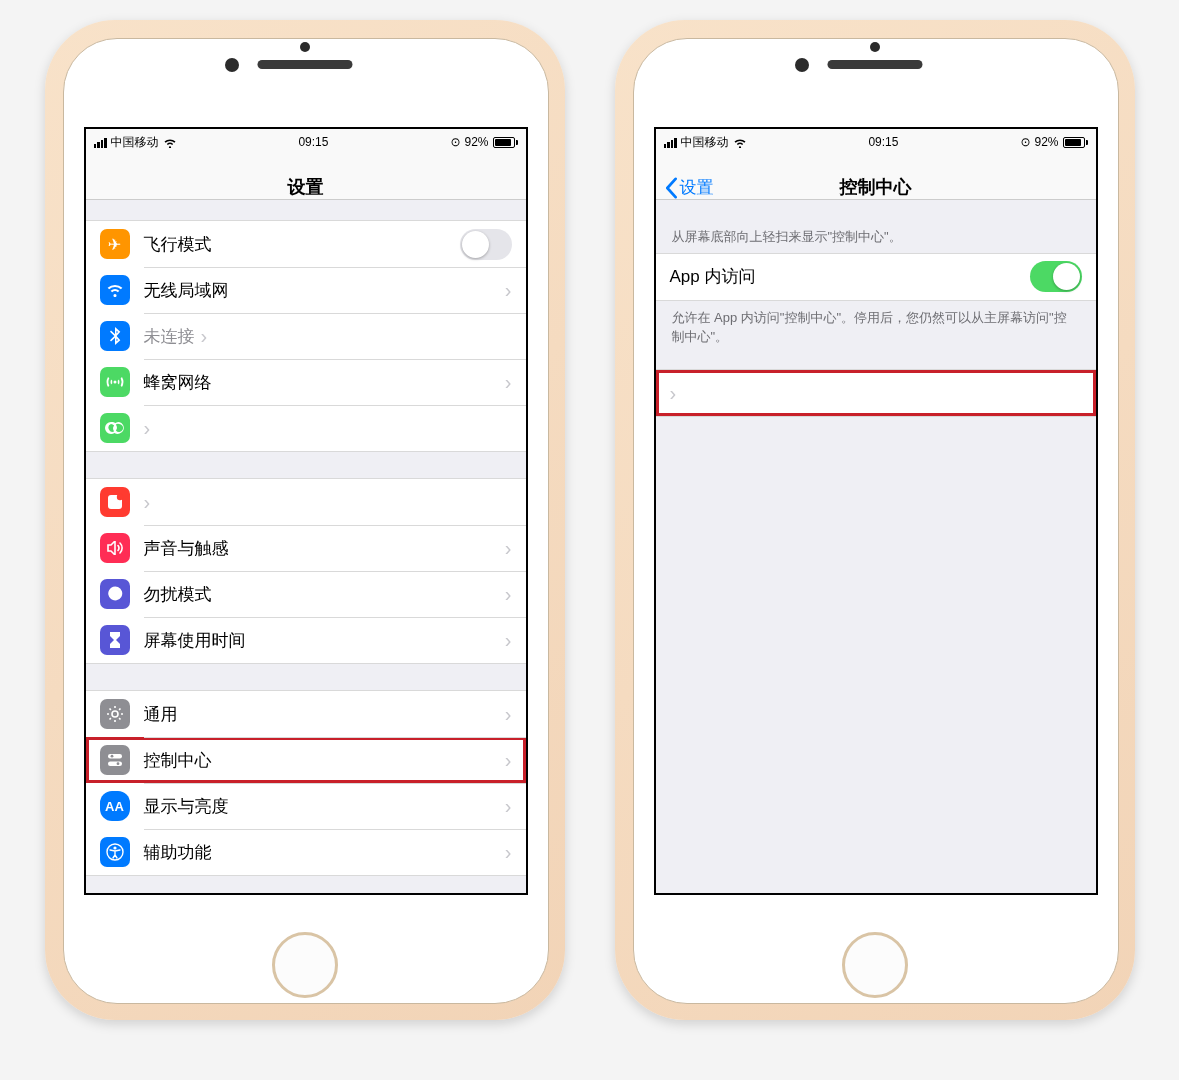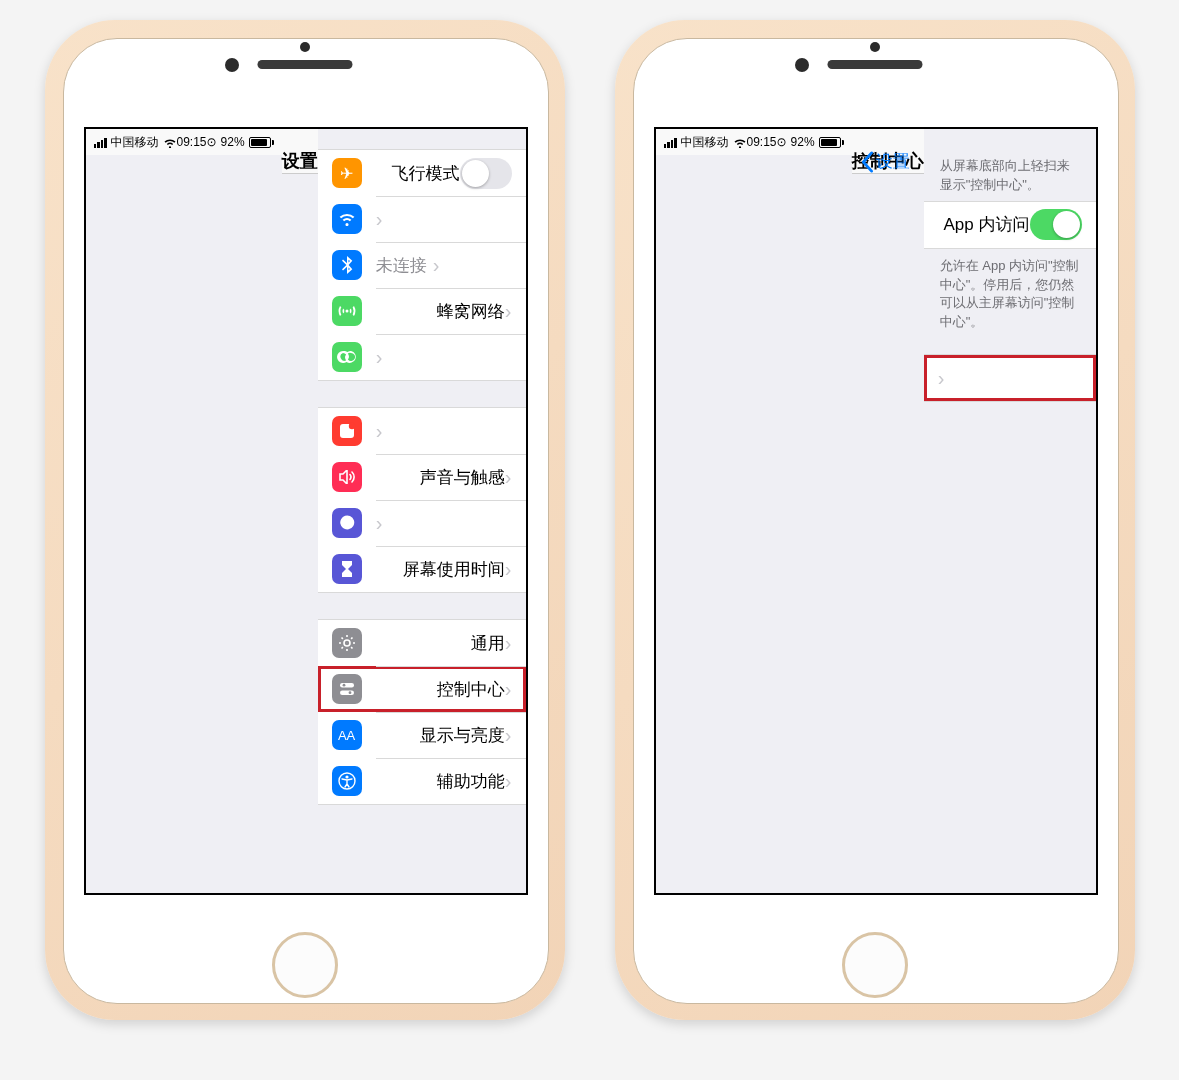--- a/index.html
+++ b/index.html
@@ -82,21 +82,21 @@
 .screen {
   position: absolute;
   top: 88px;
   left: 20px;
   right: 20px;
   bottom: 108px;
   border: 2px solid #000;
   background: #efeff4;
   overflow: hidden;
   display: flex;
-  flex-direction: row;
+  flex-direction: column;
 }
 .status-bar {
   height: 26px;
   background: #f9f9f9;
   display: flex;
   align-items: center;
   justify-content: space-between;
   padding: 0 8px;
   font-size: 12px;
   font-weight: 500;
@@ -161,21 +161,21 @@
   width: 30px;
   height: 30px;
   border-radius: 7px;
   margin-right: 14px;
   display: flex;
   align-items: center;
   justify-content: center;
   flex-shrink: 0;
   color: #fff;
 }
-.row-label { flex: 1; font-size: 17px; color: #000; text-align: right; }
+.row-label { flex: 1; font-size: 17px; color: #000; }
 .row-detail { font-size: 17px; color: #8e8e93; margin-right: 6px; }
 .chevron { color: #c7c7cc; font-size: 20px; line-height: 1; }
 .toggle {
   width: 52px;
   height: 31px;
   border-radius: 16px;
   background: #e5e5ea;
   position: relative;
   transition: background 0.2s;
 }
@@ -257,20 +257,21 @@
             <div class="toggle off">
                 <div class="toggle-knob"></div>
               </div>
           </div>
           <div class="row">
             <div class="row-icon bg-blue">
               <svg width="18" height="14" viewBox="0 0 20 16">
                   <path d="M10 12.5a1.8 1.8 0 100 3.6 1.8 1.8 0 000-3.6zm-5-3.7a8 8 0 0110 0l-1.7 1.7a5.5 5.5 0 00-6.6 0zm-3.4-3.4a12.8 12.8 0 0116.8 0l-1.7 1.7a10.4 10.4 0 00-13.4 0z" fill="#fff"></path>
                 </svg>
             </div>
+            <span class="row-label">无线局域网</span>
             <span class="chevron">›</span>
           </div>
           <div class="row">
             <div class="row-icon bg-blue">
               <svg width="12" height="18" viewBox="0 0 12 18">
                   <path d="M6 0v7.2L2 3.6 1 4.7 5.4 9 1 13.3l1 1.1L6 10.8V18l5.3-4.8L7.6 9l3.7-4.2zm1.5 3.8L9 5.1 7.5 6.4zm0 10.4v-2.6L9 12.9z" fill="#fff"></path>
                 </svg>
             </div>
             <span class="row-detail">未连接</span>
             <span class="chevron">›</span>
@@ -312,20 +313,21 @@
             </div>
             <span class="row-label">声音与触感</span>
             <span class="chevron">›</span>
           </div>
           <div class="row">
             <div class="row-icon bg-purple">
               <svg width="16" height="16" viewBox="0 0 16 16">
                   <path d="M11 1A7 7 0 004 13 7 7 0 1011 1z" fill="#fff"></path>
                 </svg>
             </div>
+            <span class="row-label">勿扰模式</span>
             <span class="chevron">›</span>
           </div>
           <div class="row">
             <div class="row-icon bg-purple">
               <svg width="14" height="18" viewBox="0 0 14 18">
                   <path d="M2 1h10v4l-4 4 4 4v4H2v-4l4-4-4-4z" fill="#fff"></path>
                 </svg>
             </div>
             <span class="row-label">屏幕使用时间</span>
             <span class="chevron">›</span>
@@ -349,21 +351,21 @@
                   <rect x="2" y="3" width="14" height="4.5" rx="2.2" fill="#fff"></rect>
                   <circle cx="6" cy="5.2" r="1.4" fill="#8e8e93"></circle>
                   <rect x="2" y="10.5" width="14" height="4.5" rx="2.2" fill="#fff"></rect>
                   <circle cx="12" cy="12.7" r="1.4" fill="#8e8e93"></circle>
                 </svg>
             </div>
             <span class="row-label">控制中心</span>
             <span class="chevron">›</span>
           </div>
           <div class="row">
-            <div class="row-icon bg-blue" style="font-size:13px;font-weight:400;">AA</div>
+            <div class="row-icon bg-blue" style="font-size:13px;font-weight:700;border-radius:12px;">AA</div>
             <span class="row-label">显示与亮度</span>
             <span class="chevron">›</span>
           </div>
           <div class="row">
             <div class="row-icon bg-blue">
               <svg width="18" height="18" viewBox="0 0 18 18">
                   <circle cx="9" cy="9" r="8" fill="none" stroke="#fff" stroke-width="1.4"></circle>
                   <circle cx="9" cy="5" r="1.6" fill="#fff"></circle>
                   <path d="M4 7l5 1 5-1M9 8v4l-2 3M9 12l2 3" stroke="#fff" stroke-width="1.4" fill="none" stroke-linecap="round"></path>
                 </svg>

